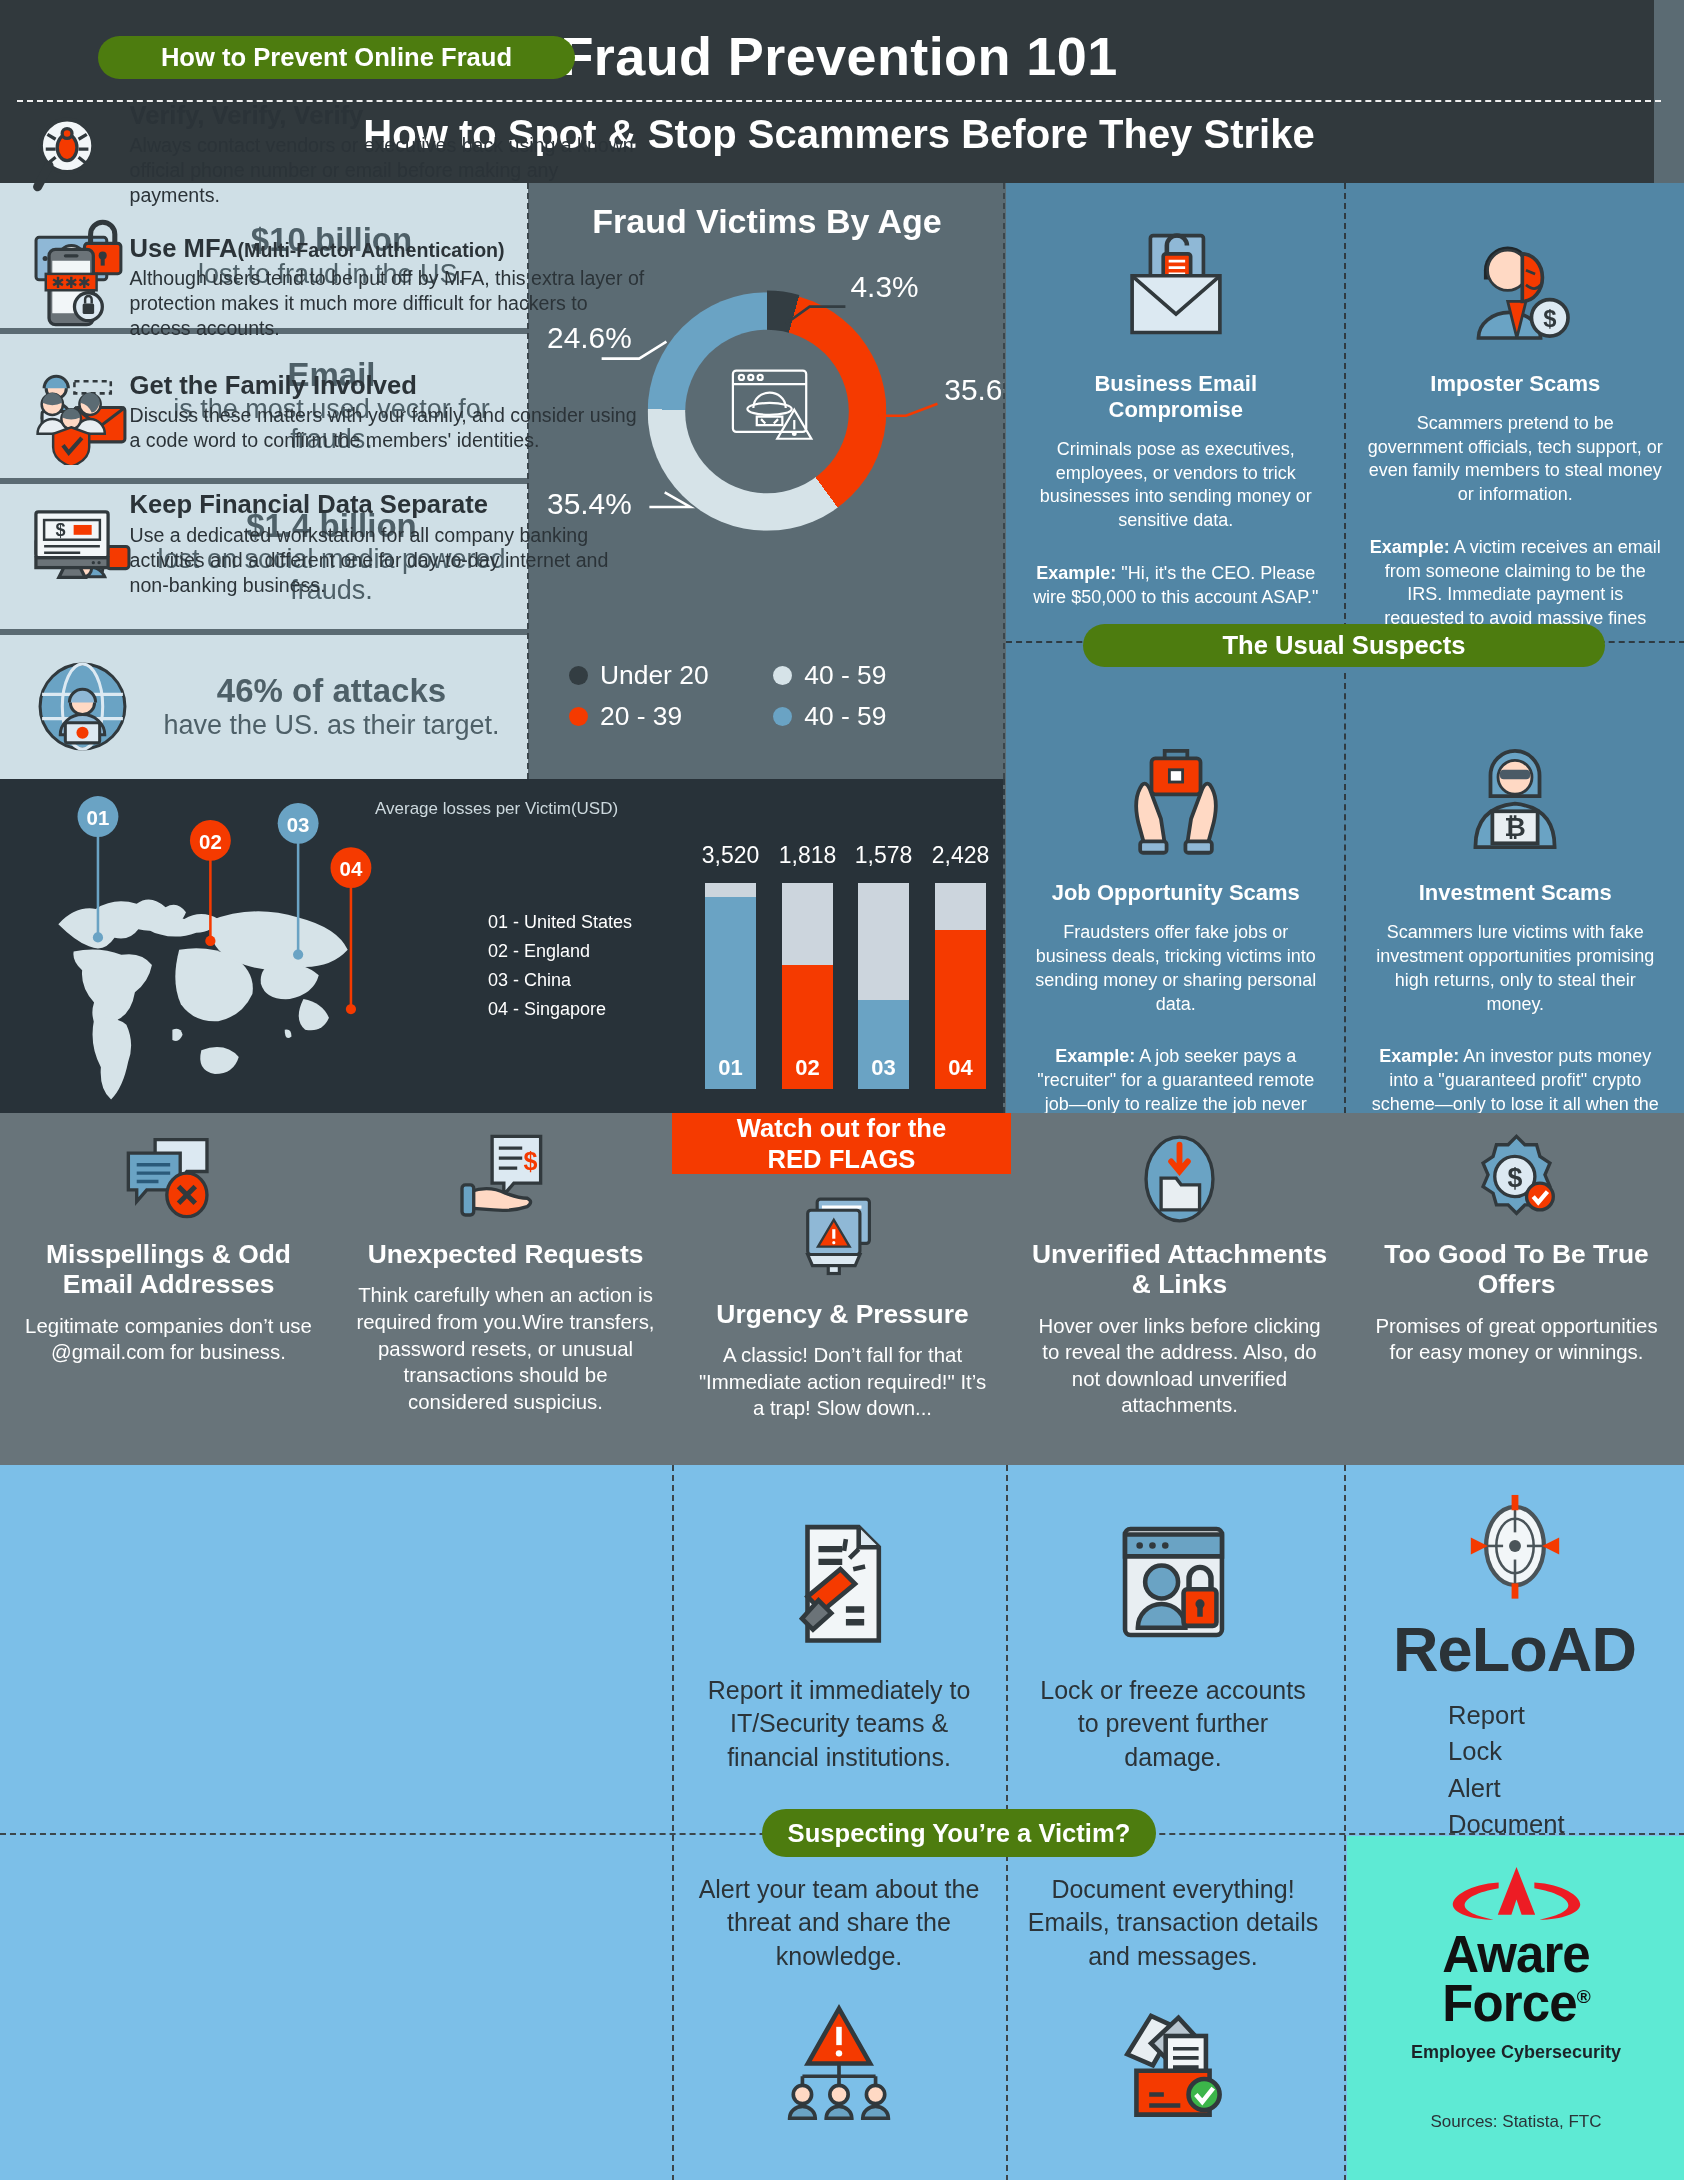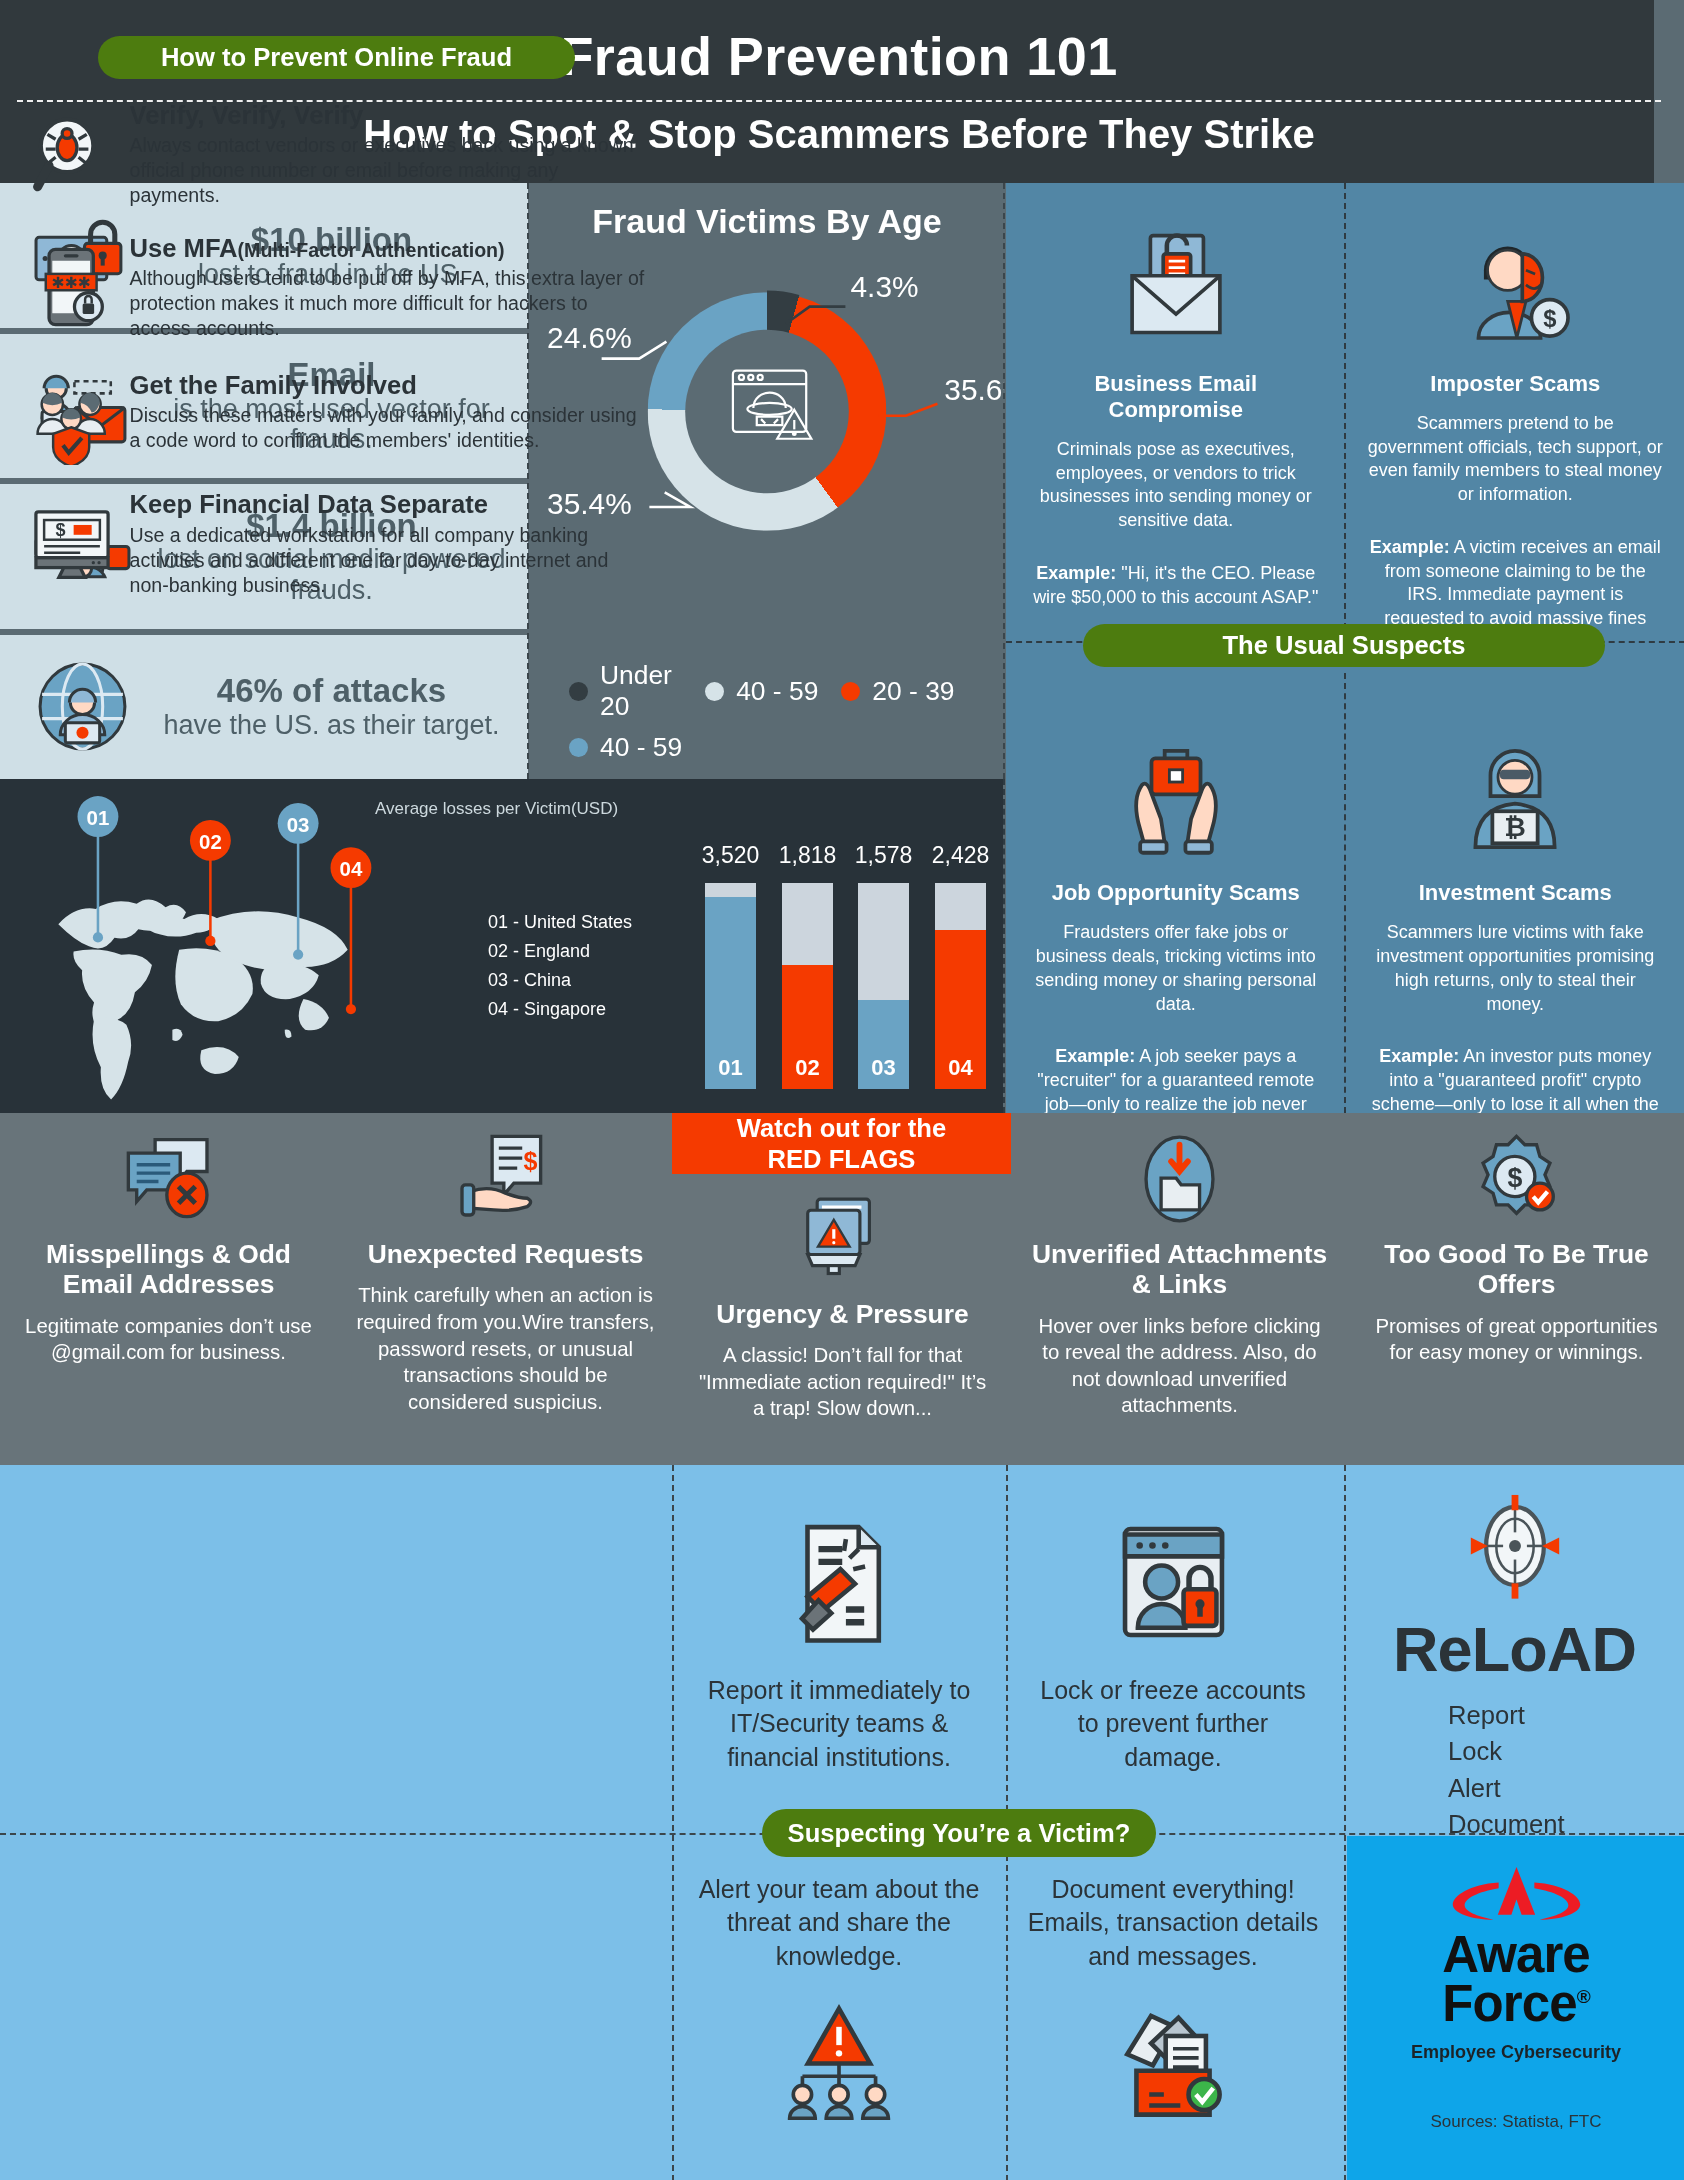--- a/index.html
+++ b/index.html
@@ -49,21 +49,21 @@
   .vdash-1 { position: absolute; left: 527px; top: 0; width: 0; height: 596px; border-left: 2.6px dashed #3b464c; }
 
   .donut-panel {
     position: absolute; left: 530px; top: 0; width: 474px; height: 596px;
     background: #5b6b73;
   }
   .donut-title { color: #fff; font-size: 34px; font-weight: bold; text-align: center; padding-top: 19px; }
   .donut-wrap { position: relative; width: 474px; height: 366px; }
   .legend {
     position: absolute; left: 39px; top: 477px; width: 400px;
-    display: grid; grid-template-columns: 1fr 1fr 1fr; gap: 10.2px 8.5px;
+    display: grid; grid-template-columns: 1fr 1fr; gap: 10.2px 8.5px;
   }
   .legend .li { display: flex; align-items: center; gap: 12px; color: #fff; font-size: 26.4px; }
   .legend .dot { width: 19px; height: 19px; border-radius: 50%; flex: 0 0 19px; }
 
   .vdash-2 { position: absolute; left: 1003px; top: 0; width: 0; height: 596px; border-left: 2.6px dashed #3b464c; }
 
   .scamcols {
     position: absolute; left: 1006px; top: 0; width: 679px; height: 596px;
     background: #5286a5; display: flex;
   }
@@ -133,21 +133,21 @@
   .reload .word { font-size: 63px; font-weight: bold; letter-spacing: -0.9px; margin: 5.1px 0 12px; }
   .reload .rl { font-size: 25.6px; line-height: 1.42; text-align: left; padding-left: 104px; }
 
   .pill-victim { left: 762px; top: 1809px; width: 394px; height: 48px; font-size: 25.6px; border-radius: 24px; z-index: 6; }
   .hdash-v { position: absolute; left: 0; top: 1833px; width: 1685px; height: 0; border-top: 2.6px dashed #3b464c; }
 
   .vcol { position: absolute; top: 1859px; width: 334px; height: 322px; padding: 13.6px 19px 0; text-align: center; color: #2b3338; }
   .vcol p { font-size: 25px; line-height: 1.34; margin-bottom: 17px; }
   .vcol .icobox { height: 145px; display: flex; align-items: center; justify-content: center; }
 
-  .logobox { position: absolute; left: 1347px; top: 1836px; width: 338px; height: 345px; background: #0ea5e9;
+  .logobox { position: absolute; left: 1347px; top: 1836px; width: 338px; height: 345px; background: #5eead4;
              display: flex; flex-direction: column; align-items: center; padding-top: 25.6px; }
   .logobox .mark { width: 145px; height: 68px; }
   .logobox .brand { font-size: 51px; font-weight: bold; color: #111; line-height: .95; letter-spacing: -0.9px; text-align: center; margin-top: 1.7px; }
   .logobox .brand .reg { font-size: 19px; vertical-align: super; }
   .logobox .tag { font-size: 18px; font-weight: bold; color: #1c2328; margin-top: 13.6px; }
   .logobox .src { font-size: 17px; color: #2b3338; margin-top: 49px; }
 </style>
 </head>
 <body>
 

